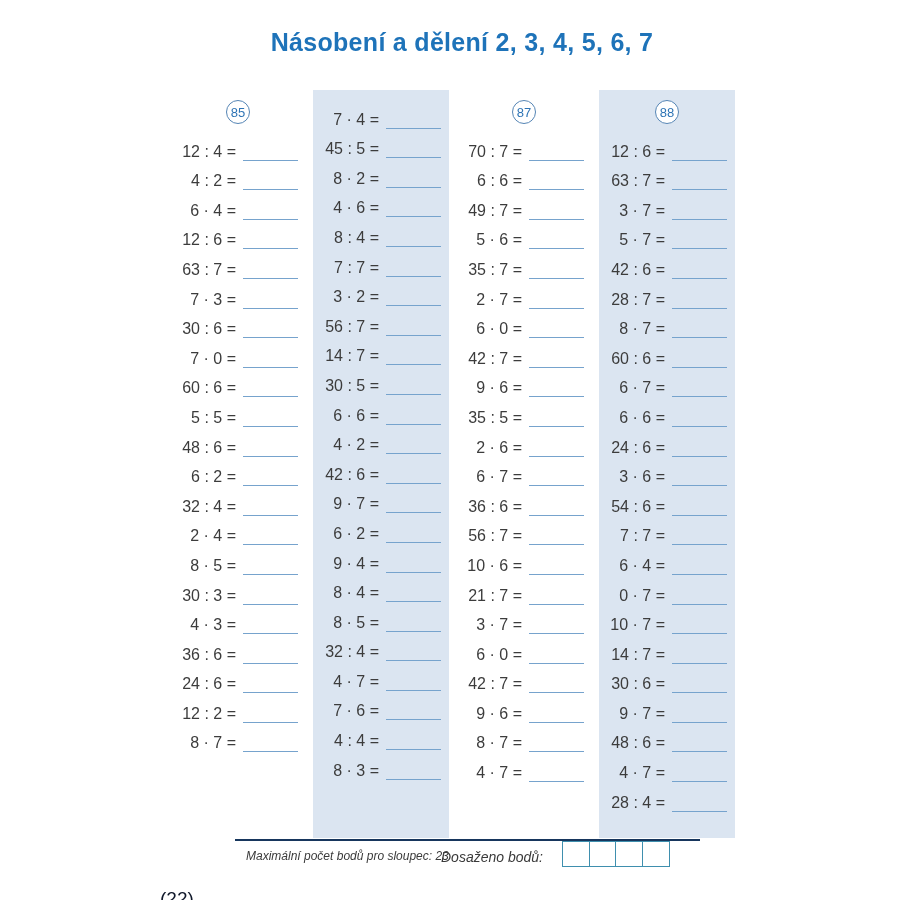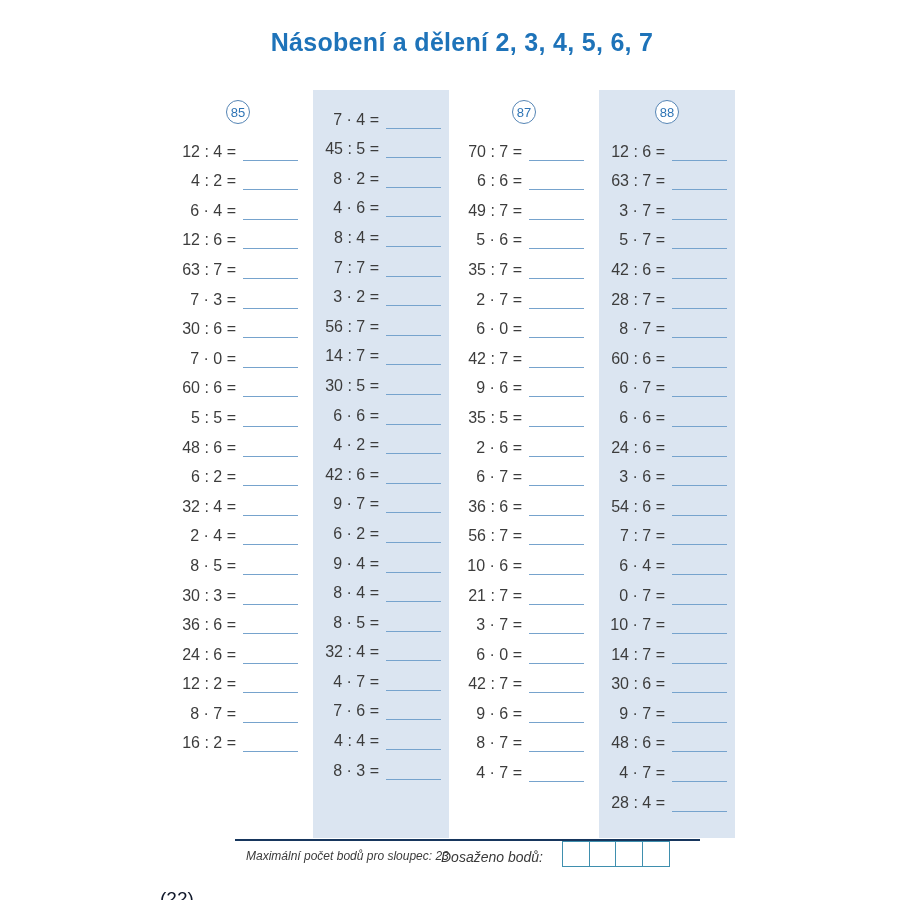--- a/index.html
+++ b/index.html
@@ -129,37 +129,37 @@
         </div>
       <div class="row">
           <span class="expr">8 · 5 =</span>
           <span class="blank"></span>
         </div>
       <div class="row">
           <span class="expr">30 : 3 =</span>
           <span class="blank"></span>
         </div>
       <div class="row">
+          <span class="expr">4 · 3 =</span>
+          <span class="blank"></span>
+        </div>
+      <div class="row">
           <span class="expr">36 : 6 =</span>
           <span class="blank"></span>
         </div>
       <div class="row">
           <span class="expr">24 : 6 =</span>
           <span class="blank"></span>
         </div>
       <div class="row">
           <span class="expr">12 : 2 =</span>
           <span class="blank"></span>
         </div>
       <div class="row">
           <span class="expr">8 · 7 =</span>
-          <span class="blank"></span>
-        </div>
-      <div class="row">
-          <span class="expr">16 : 2 =</span>
           <span class="blank"></span>
         </div>
     </div>
 
     <div class="col shaded">
       <div class="row">
           <span class="expr">7 · 4 =</span>
           <span class="blank"></span>
         </div>
       <div class="row">

